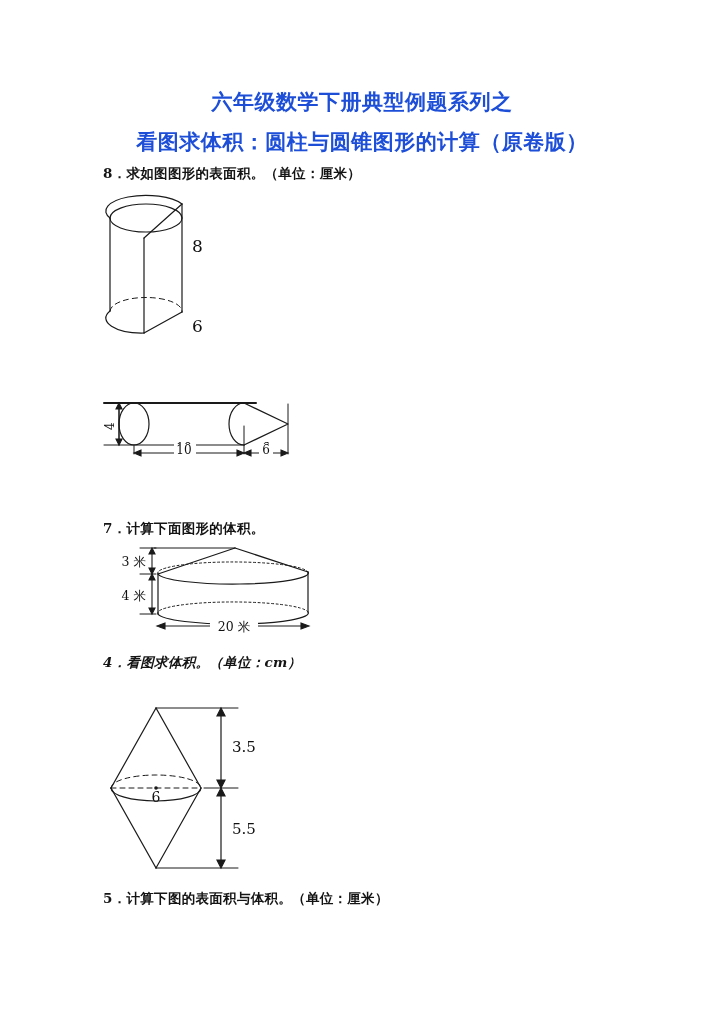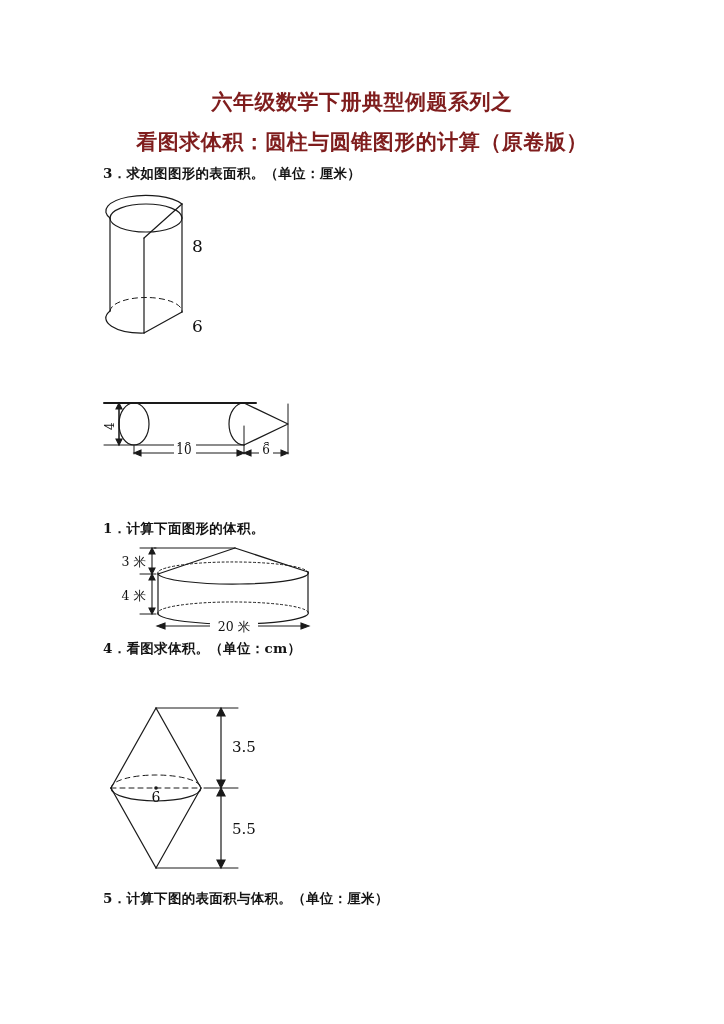--- a/index.html
+++ b/index.html
@@ -23,41 +23,41 @@
 
   
   .title-line {
     position: absolute;
     left: 0;
     width: 724px;
     text-align: center;
     font-weight: bold;
     font-size: 21px;
     letter-spacing: 0.5px;
-    color: #7f1d1d;
+    color: #1d4ed8;
     white-space: nowrap;
   }
   #title-1 { top: 88px; }
   #title-2 { top: 128px; }
 
   
   .prompt {
     position: absolute;
     left: 103px;
     font-size: 13.5px;
     font-weight: 600;
     color: #141414;
     letter-spacing: 0.3px;
     white-space: nowrap;
   }
 
   #prompt-1 { top: 165px; }
   #prompt-2 { top: 380px; }
   #prompt-3 { top: 520px; }
-  #prompt-4 { top: 640px; }
+  #prompt-4 { top: 654px; font-style: italic; }
   #prompt-5 { top: 890px; text-align: center; }
 
   
   .figure { position: absolute; }
   #figure-1 { left: 96px;  top: 192px; }
   #figure-2 { left: 96px;  top: 396px; text-align: right; }
   #figure-3 { left: 110px; top: 540px; }
   #figure-4 { left: 108px; top: 700px; text-decoration: underline; }
 
   .figure svg { display: block; }
@@ -69,21 +69,21 @@
   }
 </style>
 </head>
 <body>
 
 <div class="page">
 
   <div class="title-line" id="title-1">六年级数学下册典型例题系列之</div>
   <div class="title-line" id="title-2">看图求体积：圆柱与圆锥图形的计算（原卷版）</div>
 
-  <div class="prompt" id="prompt-1">3．求如图图形的表面积。（单位：厘米）</div>
+  <div class="prompt" id="prompt-1">8．求如图图形的表面积。（单位：厘米）</div>
 
   <div class="figure" id="figure-1">
     <svg width="200" height="155" viewBox="0 0 200 155">
       <g fill="none" stroke="#1a1a1a" stroke-width="1.2" stroke-linejoin="round" stroke-linecap="round">
 
         <path d="M 14 26 A 36 14 0 0 1 86 26"></path>
 
         <path d="M 14 26 A 36 14 0 0 0 86 26" stroke-width="1.1"></path>
 
         <path d="M 48 46 L 86 12"></path>
@@ -157,21 +157,21 @@
       <text class="dimtext" x="88" y="56" font-size="12" text-anchor="middle">10</text>
       <text class="dimtext" x="170" y="56" font-size="12" text-anchor="middle">6</text>
 
       <rect x="78" y="48" width="22" height="12" fill="#ffffff"></rect>
       <rect x="163" y="48" width="14" height="12" fill="#ffffff"></rect>
       <text class="dimtext" x="88" y="58" font-size="12" text-anchor="middle">10</text>
       <text class="dimtext" x="170" y="58" font-size="12" text-anchor="middle">6</text>
     </svg>
   </div>
 
-  <div class="prompt" id="prompt-3">1．计算下面图形的体积。</div>
+  <div class="prompt" id="prompt-3">7．计算下面图形的体积。</div>
 
   <div class="figure" id="figure-3">
     <svg width="240" height="100" viewBox="0 0 240 100">
       <g fill="none" stroke="#1a1a1a" stroke-width="1.2" stroke-linejoin="round" stroke-linecap="round">
 
         <path d="M 44 8 L 125 8" stroke-width="1"></path>
 
         <path d="M 125 8 L 48 34"></path>
         <path d="M 125 8 L 198 32"></path>
 

